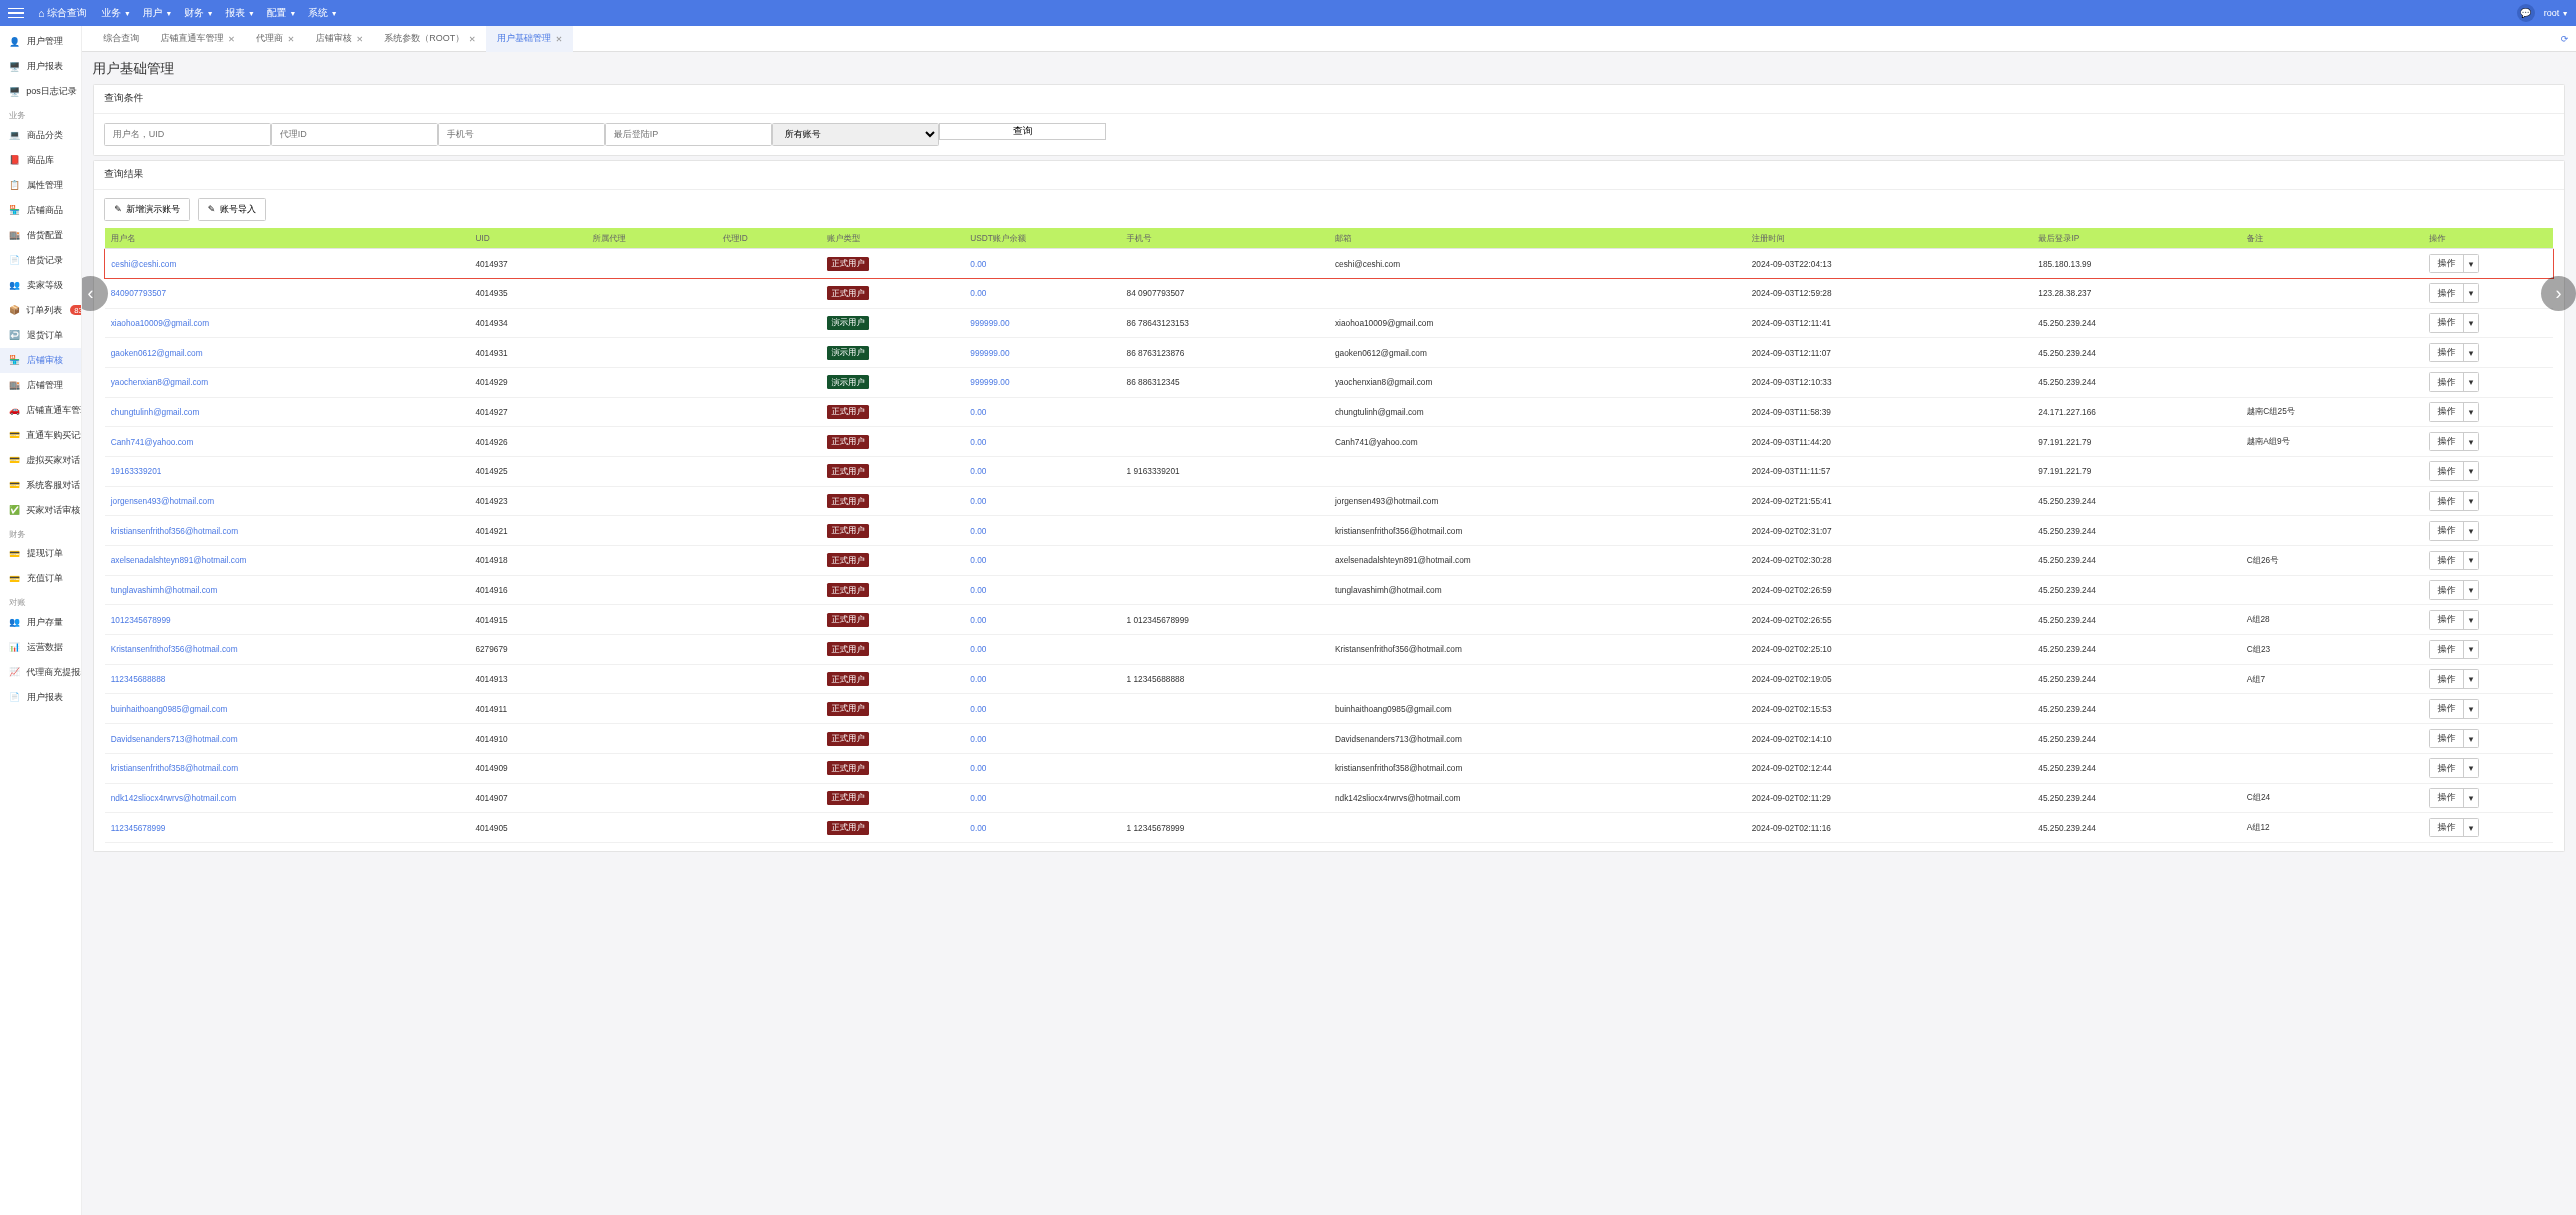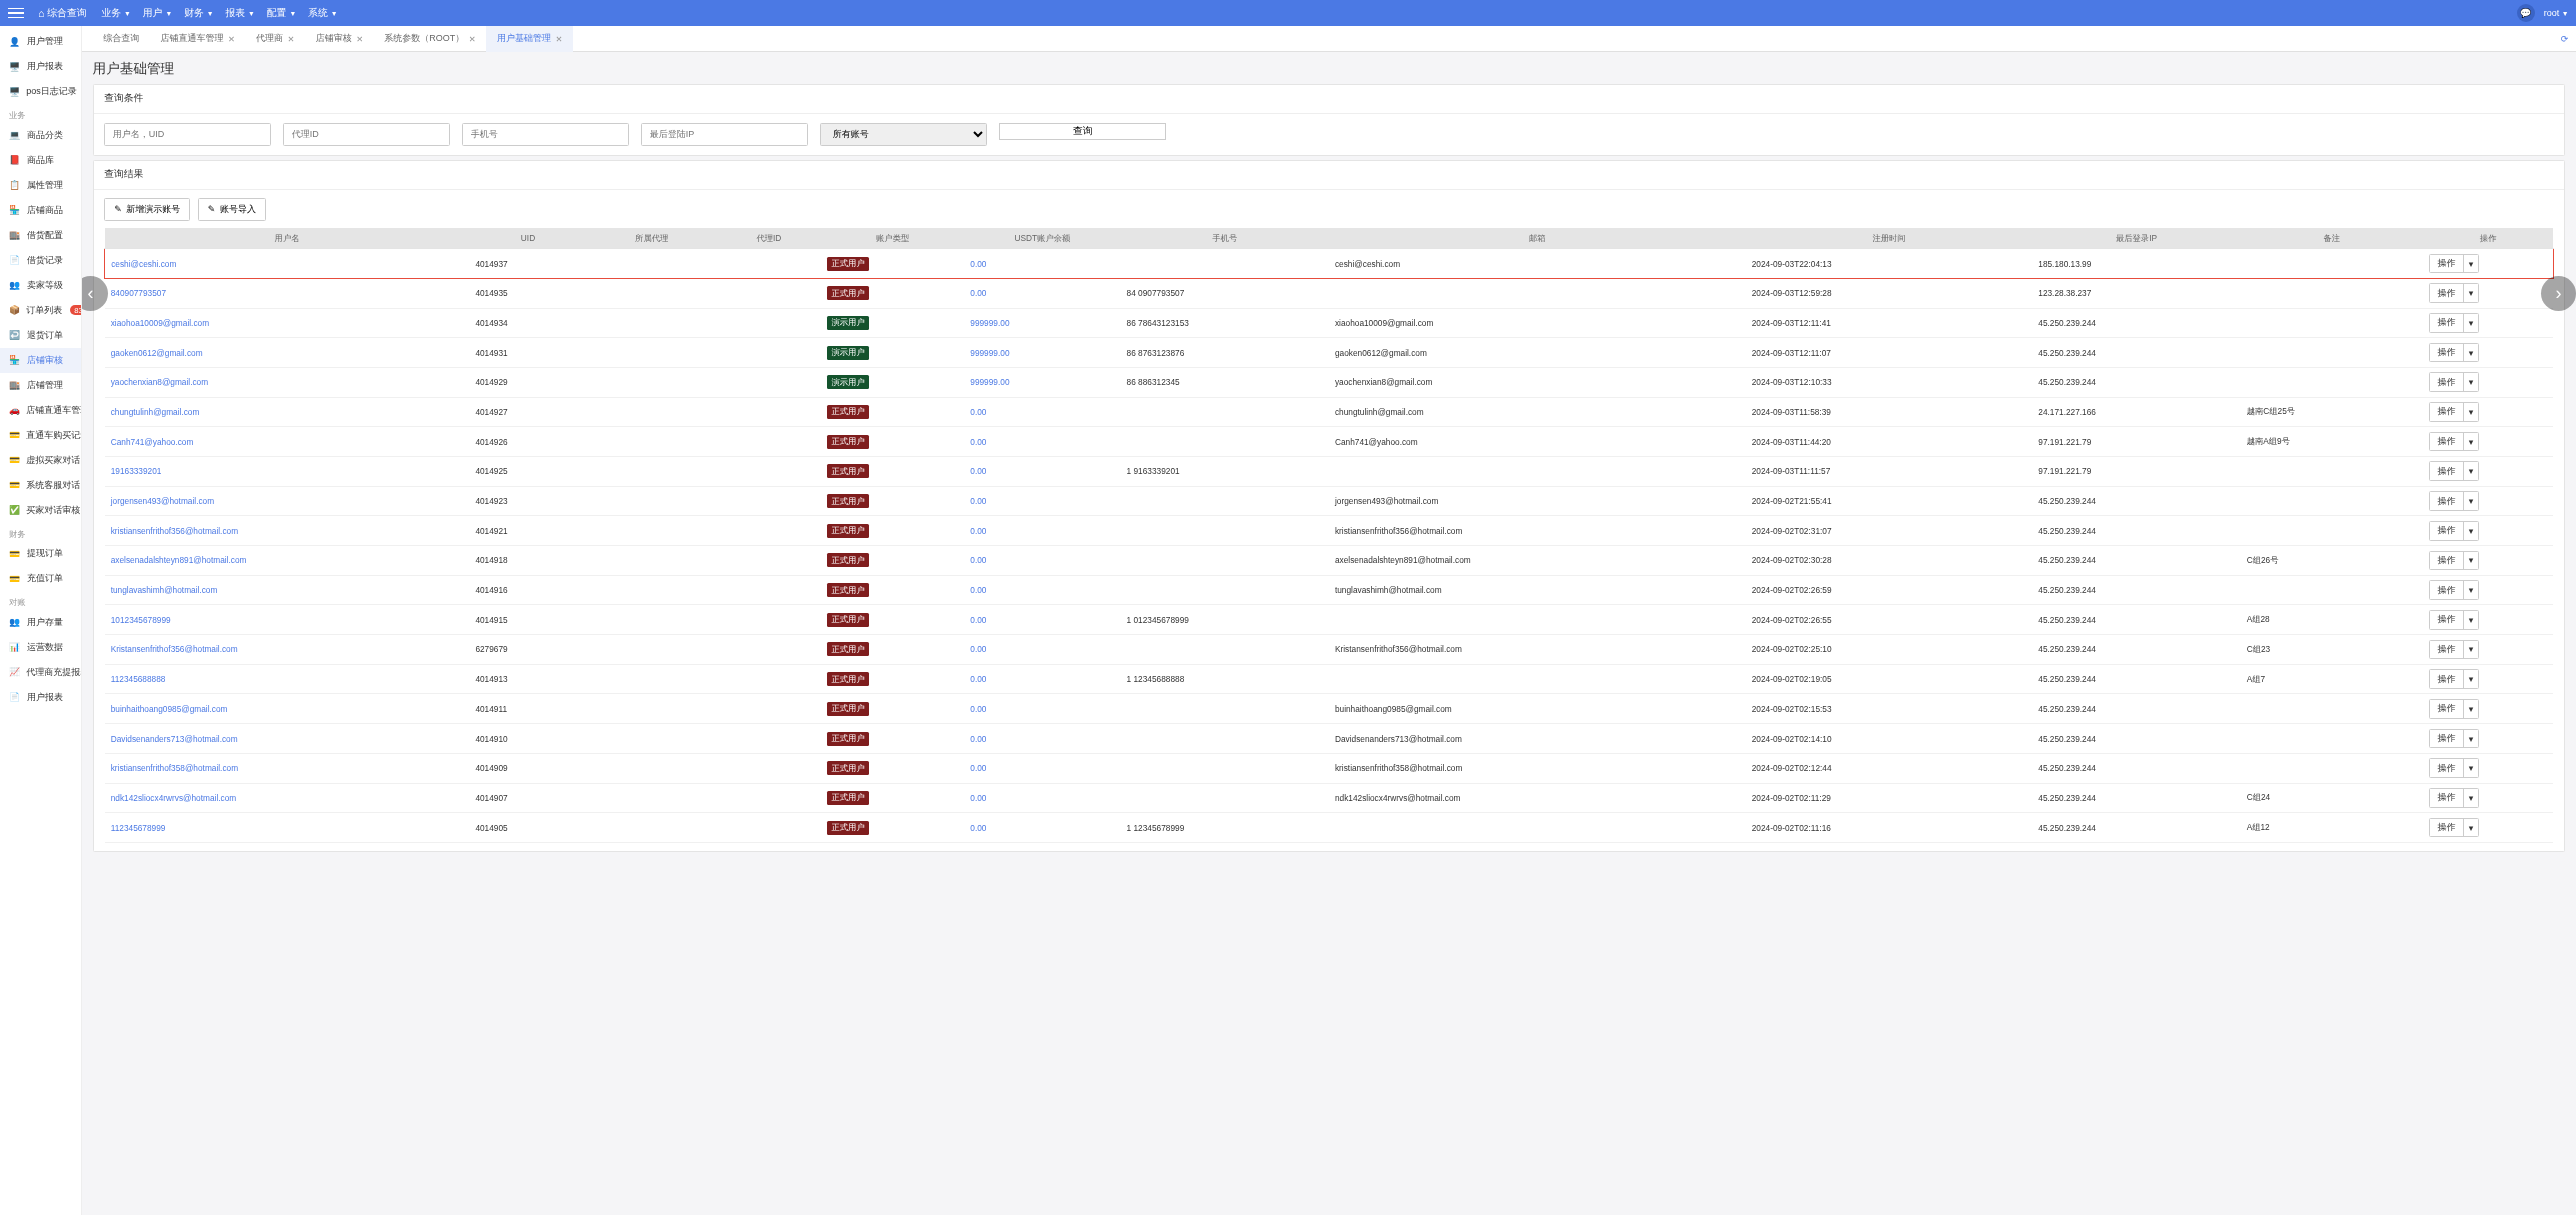--- a/index.html
+++ b/index.html
@@ -23,33 +23,33 @@
 .main{flex:1;background:#f5f5f7;overflow:auto;position:relative}
 .tabs{background:#fff;display:flex;align-items:center;border-bottom:0.8px solid #e0e0e0;height:26px;padding-left:10.6px;gap:0}
 .tab{padding:0 10.6px;height:26px;display:flex;align-items:center;gap:4.5px;cursor:pointer;font-size:9px;color:#666;border-right:0}
 .tab.active{background:#eef2fb;color:#4b79e4}
 .tab .close{color:#999;font-size:8.3px}
 .refresh{margin-left:auto;padding:0 7.6px;color:#4b79e4;cursor:pointer}
 .page{padding:0 10.6px 10.6px}
 .page-title{font-size:13.6px;color:#333;padding:7.6px 0 6px}
 .card{background:#fff;border:0.8px solid #e4e4e4;border-radius:1.5px;margin-bottom:4px}
 .card-header{padding:7.6px 10.6px;border-bottom:0.8px solid #eee;font-size:9.8px}
-.filters{display:flex;gap:12px;padding:9px 10.6px;flex-wrap:wrap}
+.filters{display:flex;padding:9px 10.6px;flex-wrap:wrap}
 .filters input,.filters select{height:23px;border:0.8px solid #ccc;border-radius:1.5px;padding:0 7.6px;font-size:9px}
 .filters .f1{width:167px}
 .filters .f2{width:167px}
 .filters .f3{width:167px}
 .filters .f4{width:167px}
 .filters .f5{width:167px}
 .query-btn{width:167px;height:17px;border:0.8px solid #ccc;background:#fff;cursor:pointer;font-size:9.8px}
 .card-body{padding:7.6px 10.6px}
 .toolbar{display:flex;gap:7.6px;margin-bottom:7.6px}
 .btn{height:23px;border:0.8px solid #ccc;background:#fff;padding:0 9px;cursor:pointer;font-size:9px;display:inline-flex;align-items:center;gap:4.5px;border-radius:1.5px}
 table{width:100%;border-collapse:collapse;font-size:8.3px;table-layout:fixed}
-th{background:#e5e5e5;text-align:center;padding:4.5px 6px;color:#666;border-bottom:0.8px solid #e4e4e4;font-weight:normal;white-space:nowrap}
+th{background:#bef264;text-align:left;padding:4.5px 6px;color:#666;border-bottom:0.8px solid #e4e4e4;font-weight:normal;white-space:nowrap}
 td{padding:4.5px 6px;border-bottom:0.8px solid #f0f0f0;white-space:nowrap;overflow:hidden;text-overflow:ellipsis}
 tr.highlight td{border-top:0.8px solid #e74c3c;border-bottom:0.8px solid #e74c3c}
 tr.highlight td:first-child{border-left:0.8px solid #e74c3c}
 tr.highlight td:last-child{border-right:0.8px solid #e74c3c}
 .link{color:#4b79e4;cursor:pointer}
 .tag{display:inline-block;padding:1.5px 4.5px;border-radius:1.5px;color:#fff;font-size:8.3px}
 .tag-green{background:#7f1d1d}
 .tag-orange{background:#14532d}
 .op-btn{display:inline-flex;align-items:stretch;border:0.8px solid #ccc;border-radius:1.5px;overflow:hidden;height:19.7px}
 .op-btn span{display:flex;align-items:center;padding:0 7.6px;background:#fff;cursor:pointer;font-size:9px}

